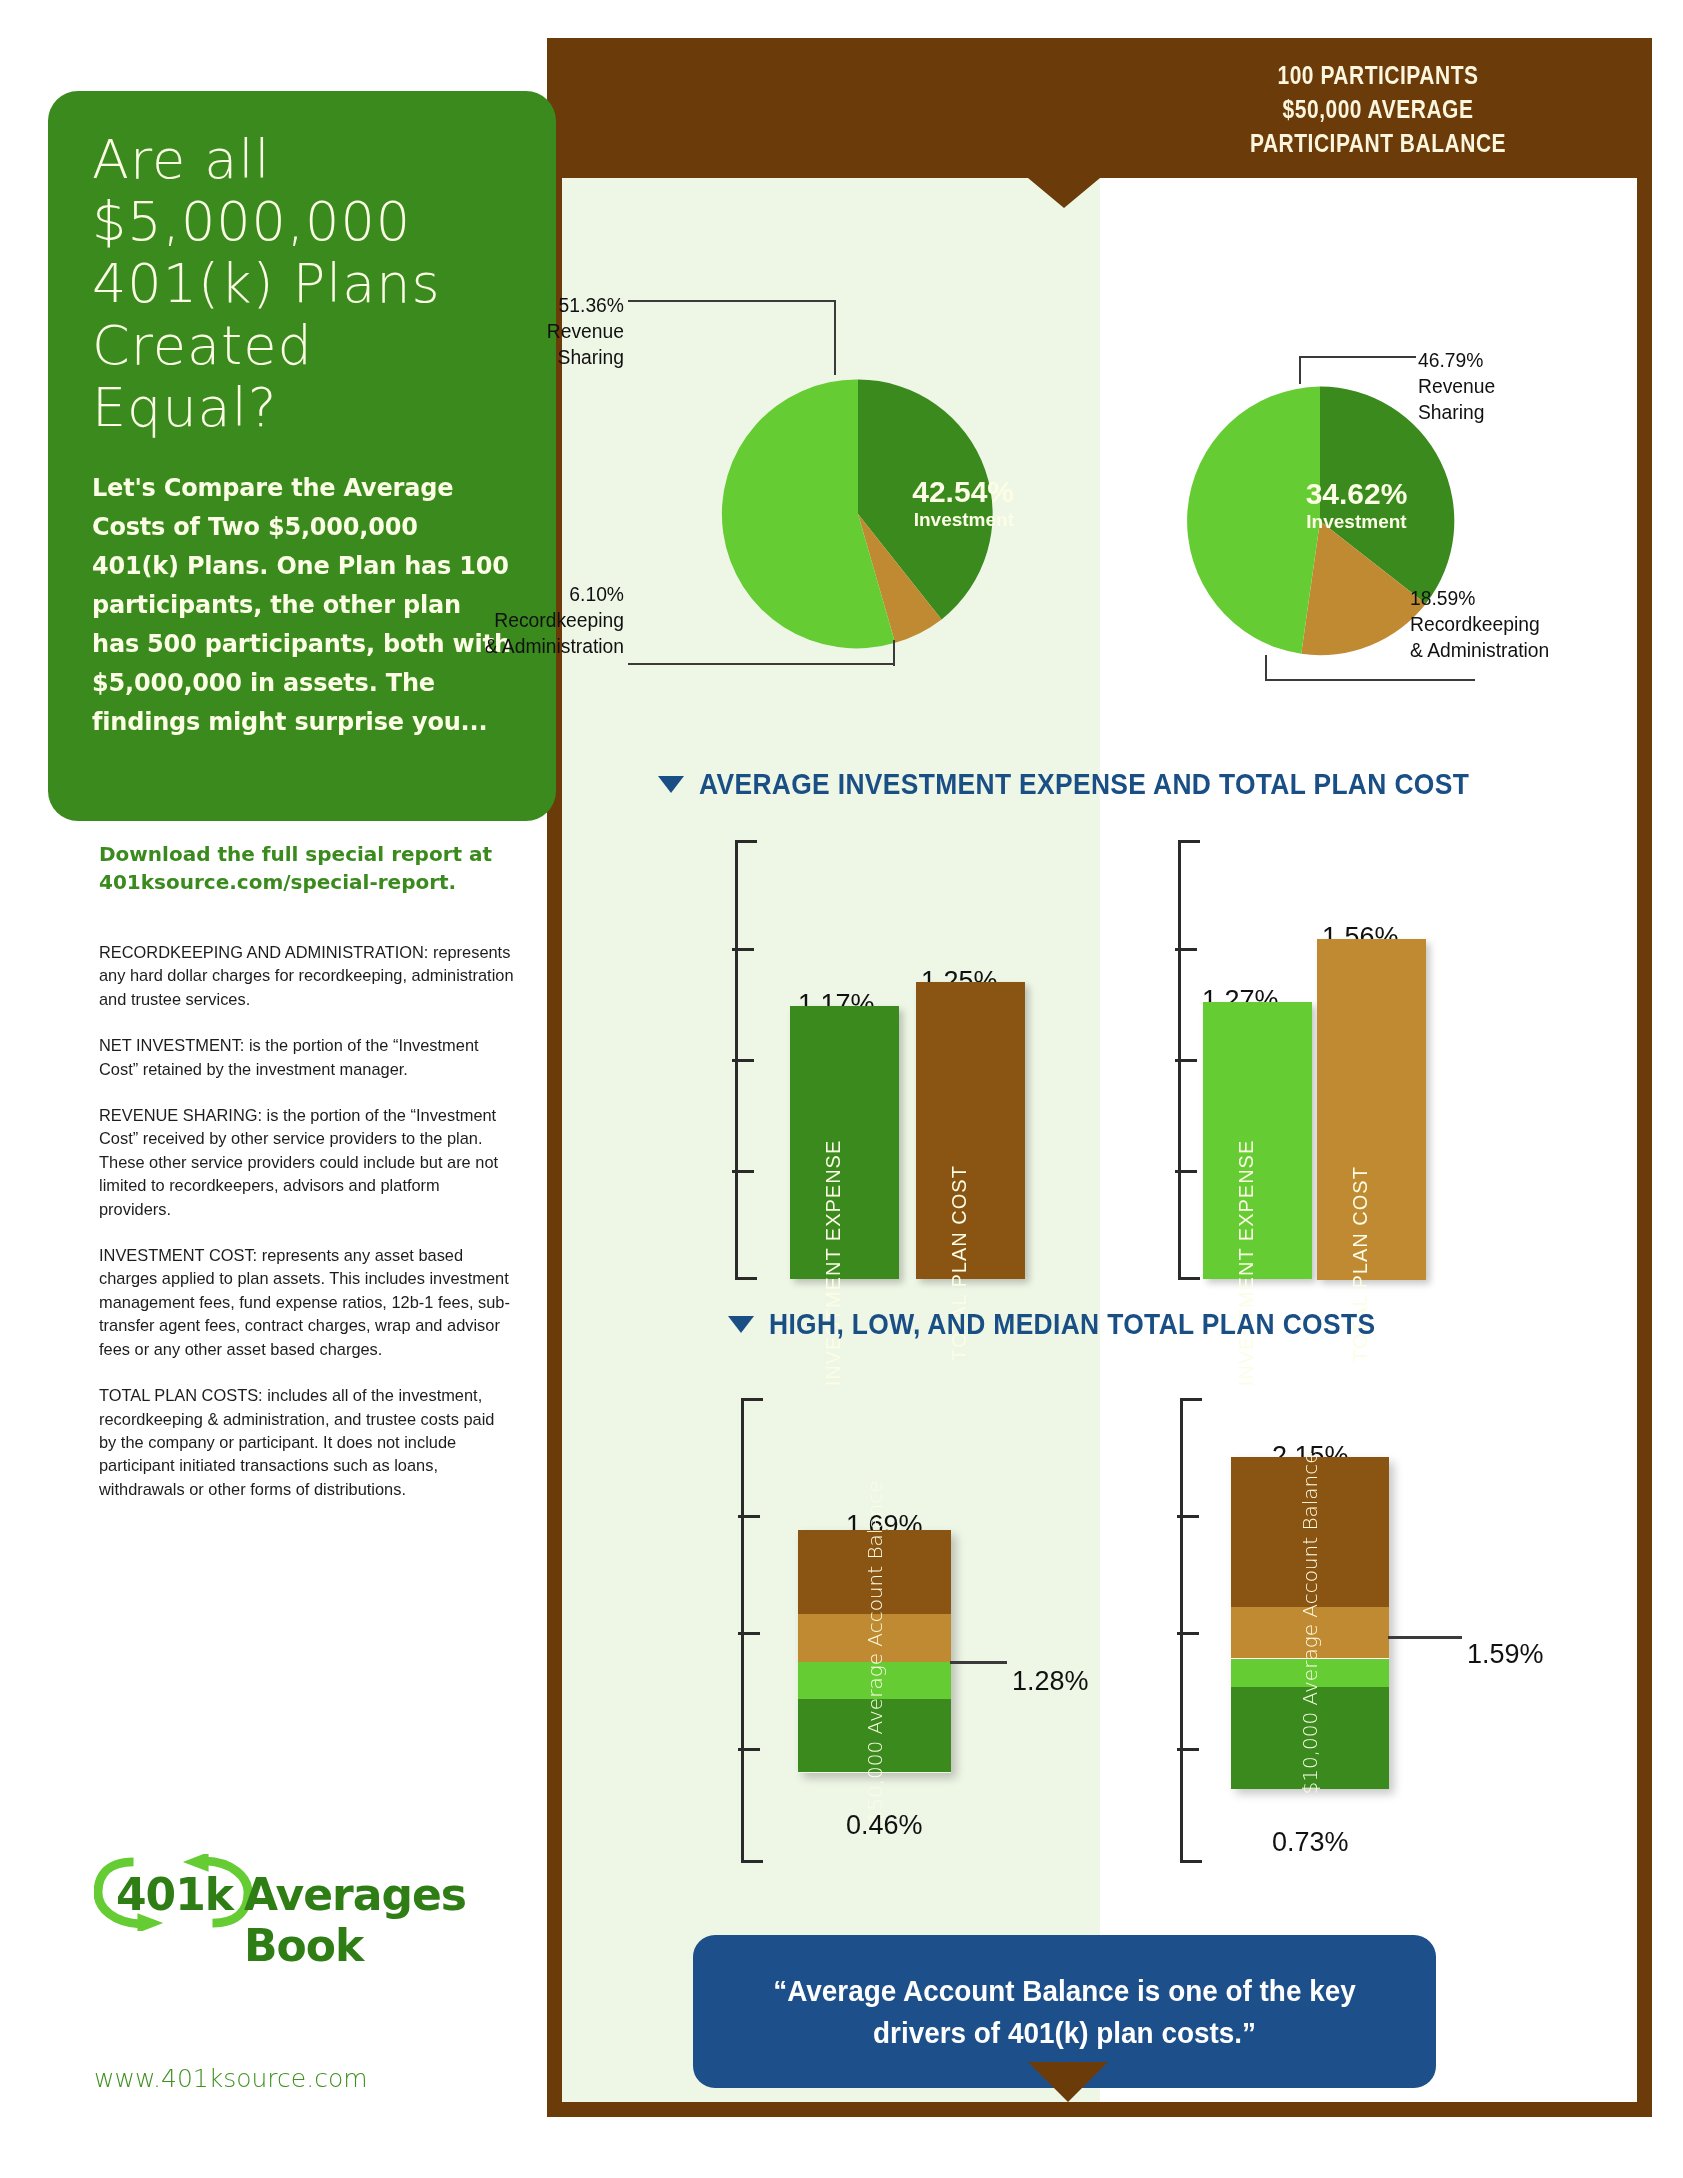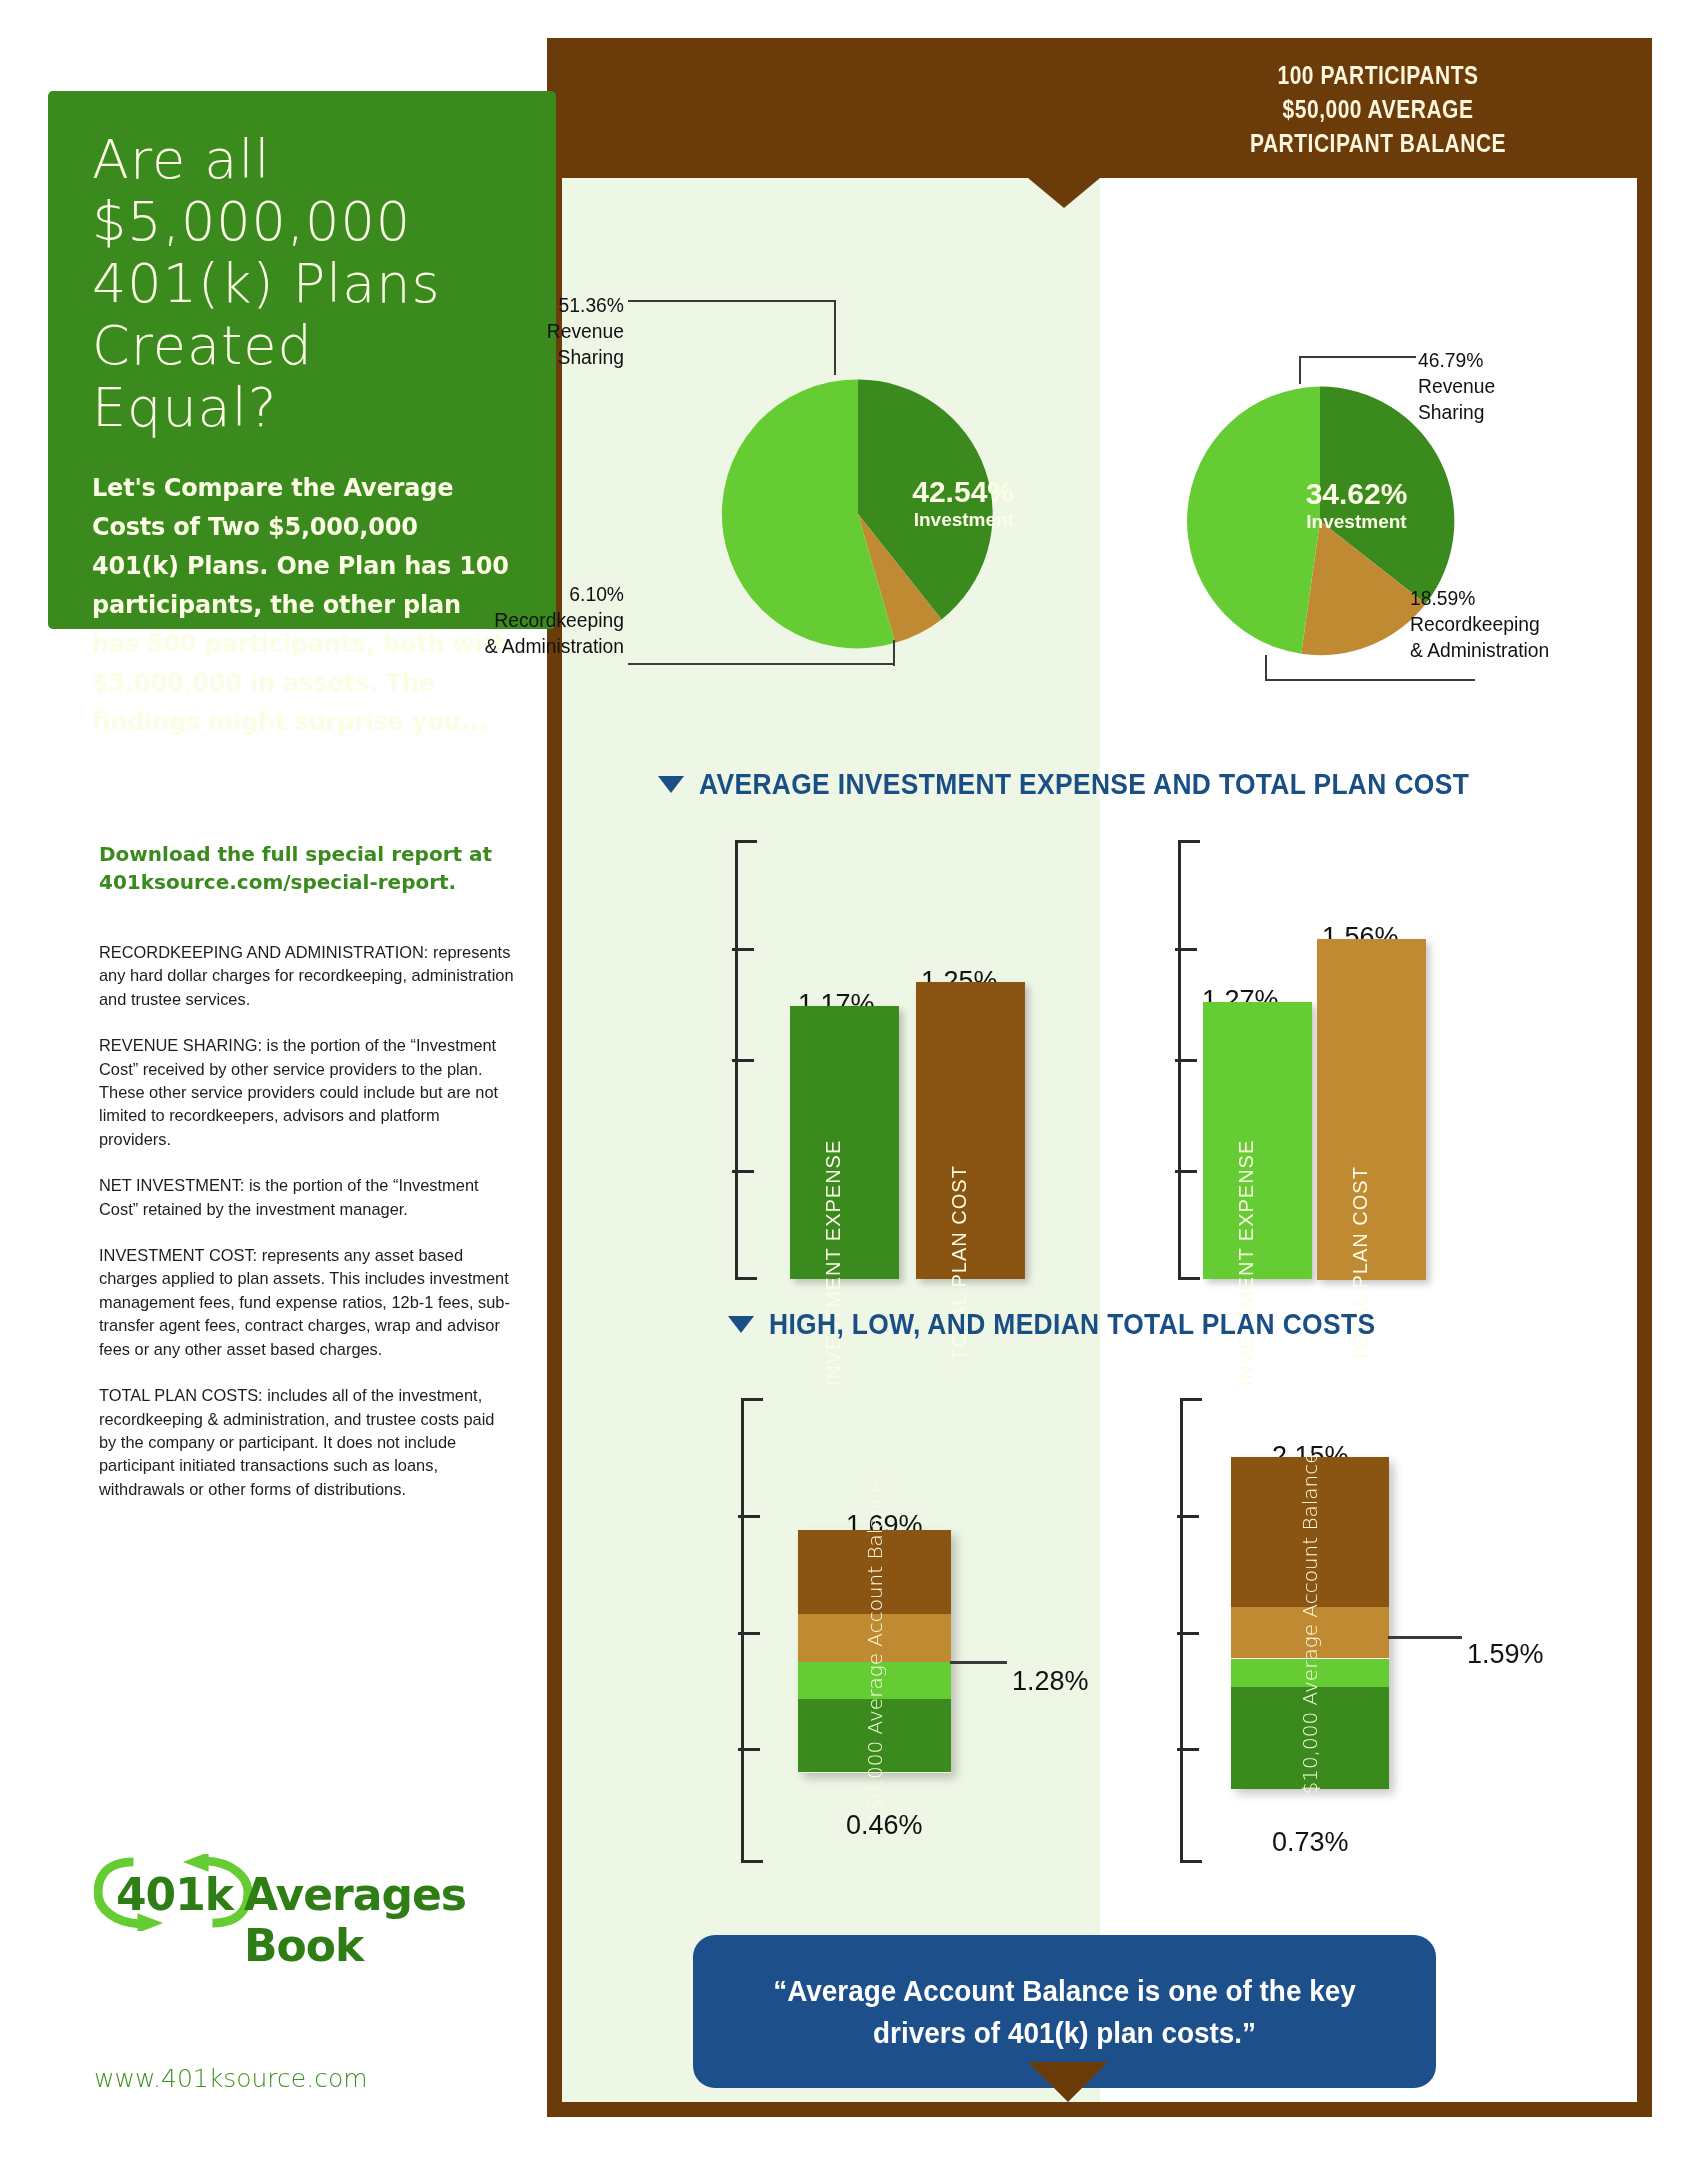--- a/index.html
+++ b/index.html
@@ -43,23 +43,23 @@
     position: absolute; left: 1028px; top: 178px;
     width: 0; height: 0;
     border-left: 36px solid transparent;
     border-right: 36px solid transparent;
     border-top: 30px solid #6b3c09;
   }
 
   
   .hero {
     position: absolute; left: 48px; top: 91px;
-    width: 508px; height: 538px;
+    width: 508px; height: 730px;
     background: #3a8a1e;
-    border-radius: 5px;
+    border-radius: 30px;
     padding: 38px 44px 7px 44px;
   }
   .hero h1 {
     color: #fbfde4;
     font-size: 54px; line-height: 62px; font-weight: 300;
     letter-spacing: 1px;
     font-family: "DejaVu Sans", sans-serif;
   }
   .hero p {
     margin-top: 30px;
@@ -218,22 +218,22 @@
     <p>Let's Compare the Average Costs of Two $5,000,000 401(k) Plans. One Plan has 100 participants, the other plan has 500 participants, both with $5,000,000 in assets. The findings might surprise you...</p>
   </div>
 
   <div class="download">
     <div>Download the full special report at</div>
     <div>401ksource.com/special-report.</div>
   </div>
 
   <div class="defs">
     <div class="d">RECORDKEEPING AND ADMINISTRATION: represents any hard dollar charges for recordkeeping, administration and trustee services.</div>
+    <div class="d">NET INVESTMENT: is the portion of the “Investment Cost” retained by the investment manager.</div>
     <div class="d">REVENUE SHARING: is the portion of the “Investment Cost” received by other service providers to the plan. These other service providers could include but are not limited to recordkeepers, advisors and platform providers.</div>
-    <div class="d">NET INVESTMENT: is the portion of the “Investment Cost” retained by the investment manager.</div>
     <div class="d">INVESTMENT COST: represents any asset based charges applied to plan assets. This includes investment management fees, fund expense ratios, 12b-1 fees, sub-transfer agent fees, contract charges, wrap and advisor fees or any other asset based charges.</div>
     <div class="d">TOTAL PLAN COSTS: includes all of the investment, recordkeeping &amp; administration, and trustee costs paid by the company or participant. It does not include participant initiated transactions such as loans, withdrawals or other forms of distributions.</div>
   </div>
 
   <div class="logo-block">
     <div class="logo-row">
       <svg class="logo-mark" viewBox="0 0 160 78">
         <path d="M40 8 C10 8 4 26 4 39 C4 55 20 70 48 71" fill="none" stroke="#66cc33" stroke-width="9"></path>
         <polygon points="44,60 70,70 44,80" fill="#66cc33"></polygon>
         <path d="M120 70 C150 70 156 52 156 39 C156 23 140 8 112 7" fill="none" stroke="#66cc33" stroke-width="9"></path>

